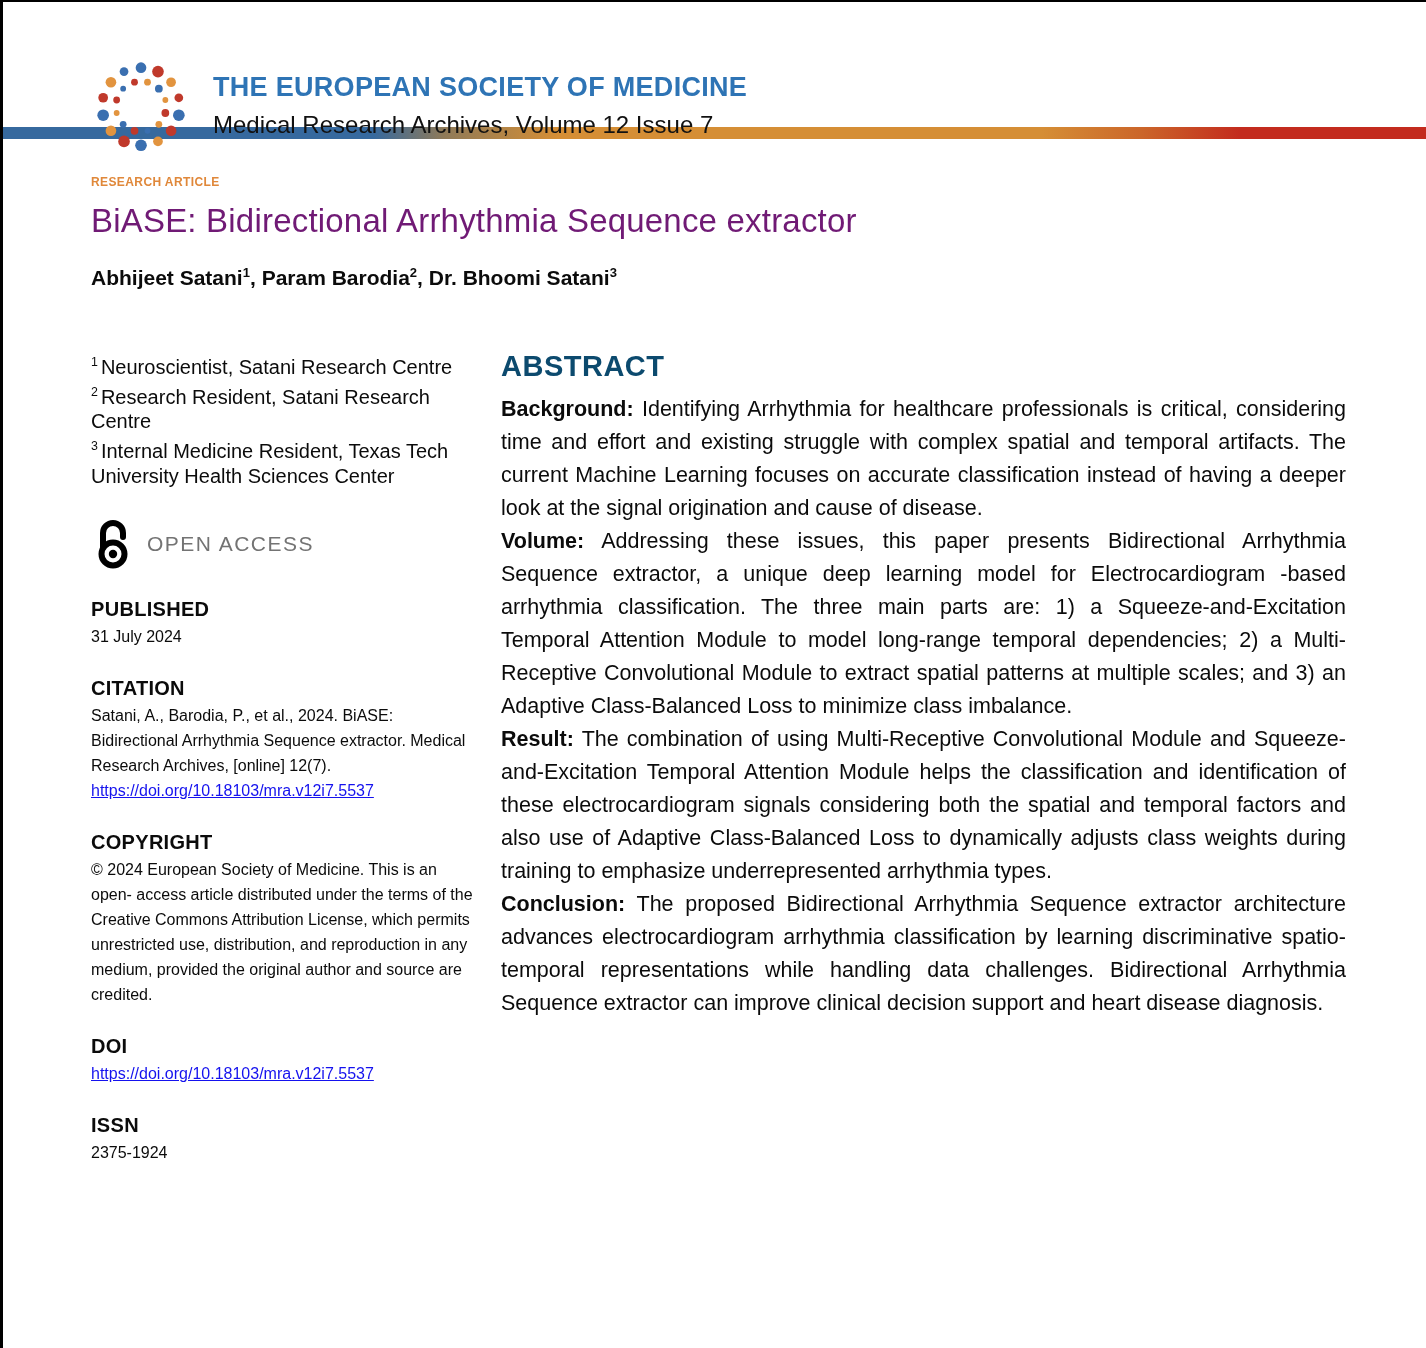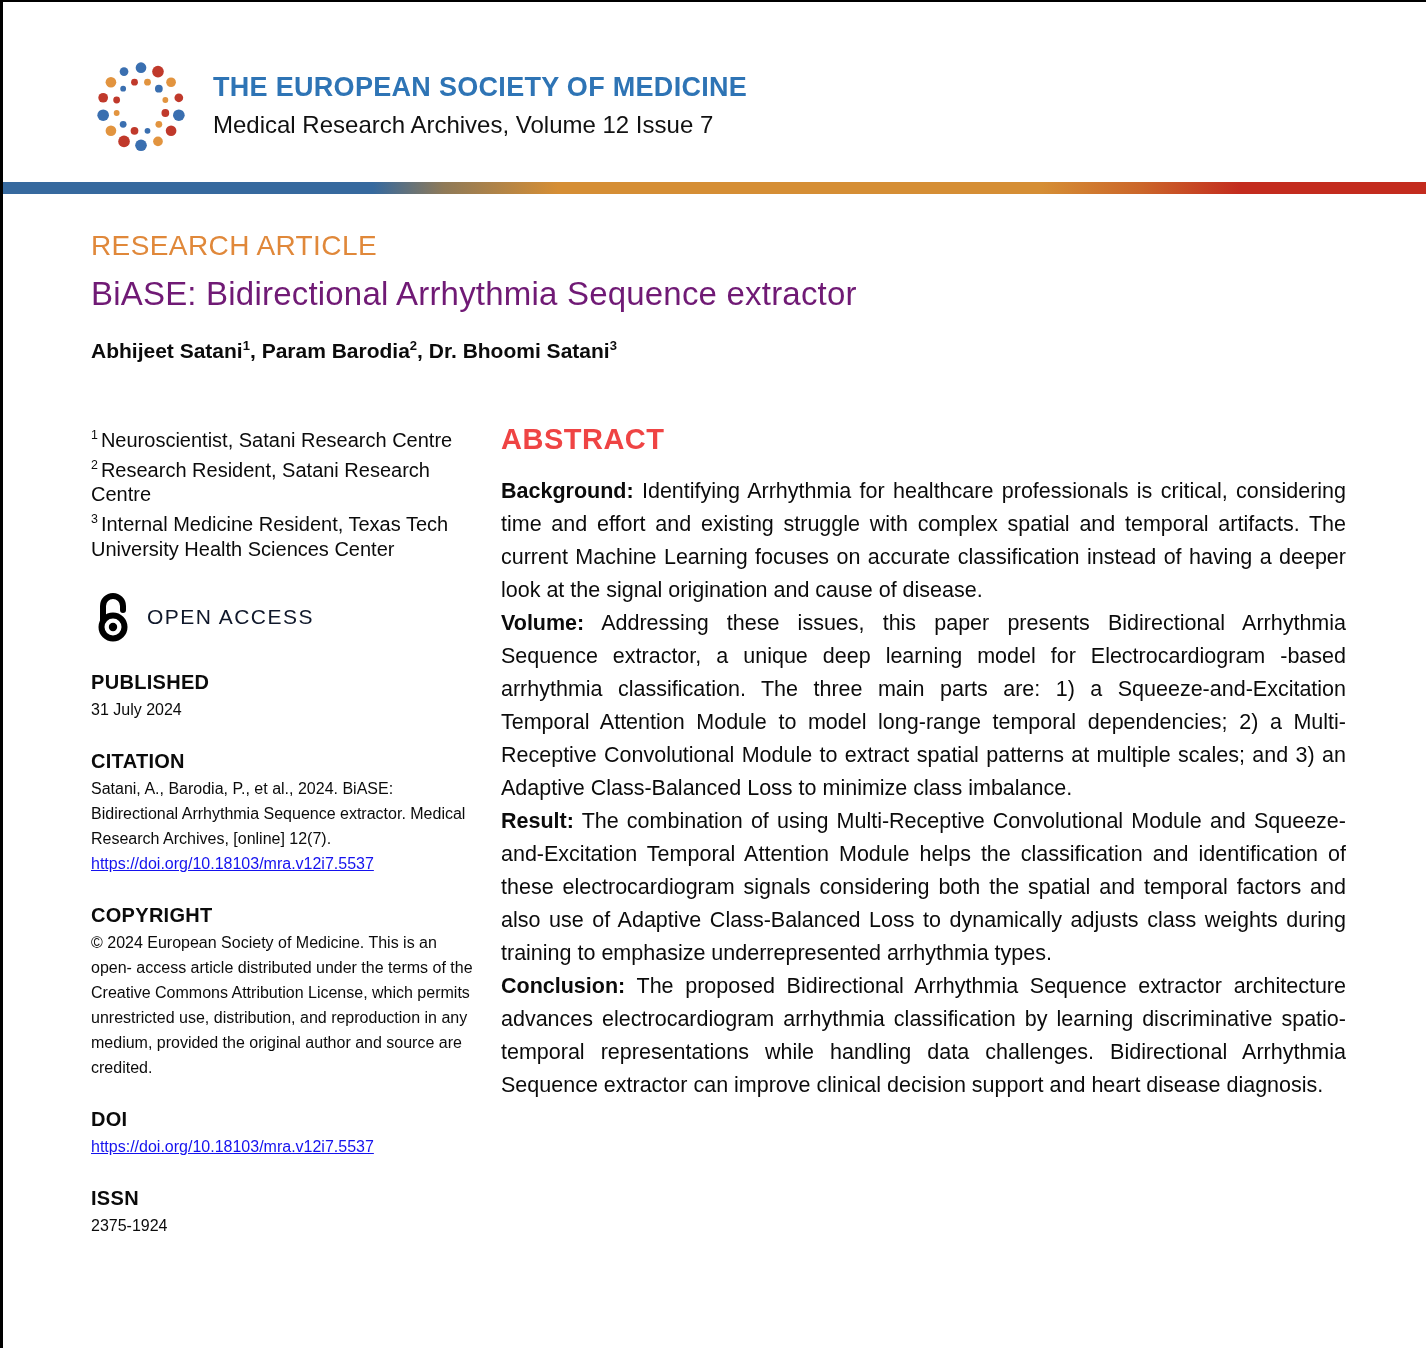--- a/index.html
+++ b/index.html
@@ -9,21 +9,21 @@
     font-family: "Liberation Sans", sans-serif;
     color: #0b0b0b;
     border-top: 2px solid #000;
     border-left: 3px solid #000;
     overflow: hidden;
     position: relative;
   }
 
   
   .header {
-    height: 180px;
+    height: 125px;
     display: flex;
     align-items: flex-start;
     padding: 56px 0 0 88px;
   }
   .logo { width: 100px; height: 97px; flex: 0 0 auto; }
   .header-text { margin-left: 22px; padding-top: 14px; }
   .society-name {
     color: #2e74b5;
     font-size: 27px;
     font-weight: bold;
@@ -44,22 +44,22 @@
       #8f7a58 31%,
       #d58e35 39%, #d58e35 73%,
       #cb662a 80%,
       #c32b1e 87%, #c32b1e 100%);
   }
 
   
   .main { padding: 36px 80px 0 88px; }
   .eyebrow {
     color: #e0883a;
-    font-size: 28px;
-    font-weight: normal;
+    font-size: 12px;
+    font-weight: bold;
     letter-spacing: 0.4px;
   }
   .title {
     margin-top: 13px;
     color: #701a75;
     font-size: 33px;
     font-weight: normal;
     letter-spacing: 0.2px;
   }
   .authors {
@@ -87,45 +87,45 @@
   .open-access {
     display: flex;
     align-items: center;
     margin-bottom: 28px;
   }
   .oa-icon { width: 46px; height: 50px; flex: 0 0 auto; }
   .oa-label {
     margin-left: 10px;
     font-size: 21px;
     letter-spacing: 1.5px;
-    color: #0f172a;
+    color: #737373;
   }
 
   .side-section { margin-bottom: 27px; }
   .side-heading {
     font-weight: bold;
     font-size: 20px;
     letter-spacing: 0.3px;
     margin-bottom: 2px;
   }
   .side-body { font-size: 16px; line-height: 25px; }
   .link {
     color: #1512ee;
     text-decoration: underline;
     word-break: break-all;
     cursor: pointer;
   }
 
   
   .abstract-heading {
-    color: #ef4444;
+    color: #0c4a6e;
     font-size: 29px;
     font-weight: bold;
     letter-spacing: 0.5px;
-    margin-bottom: 19px;
+    margin-bottom: 10px;
   }
   .abstract-para {
     font-size: 21.5px;
     line-height: 33px;
     text-align: justify;
     color: #0b0b0b;
   }
   .abs-label { font-weight: bold; }
 </style>
 </head>

